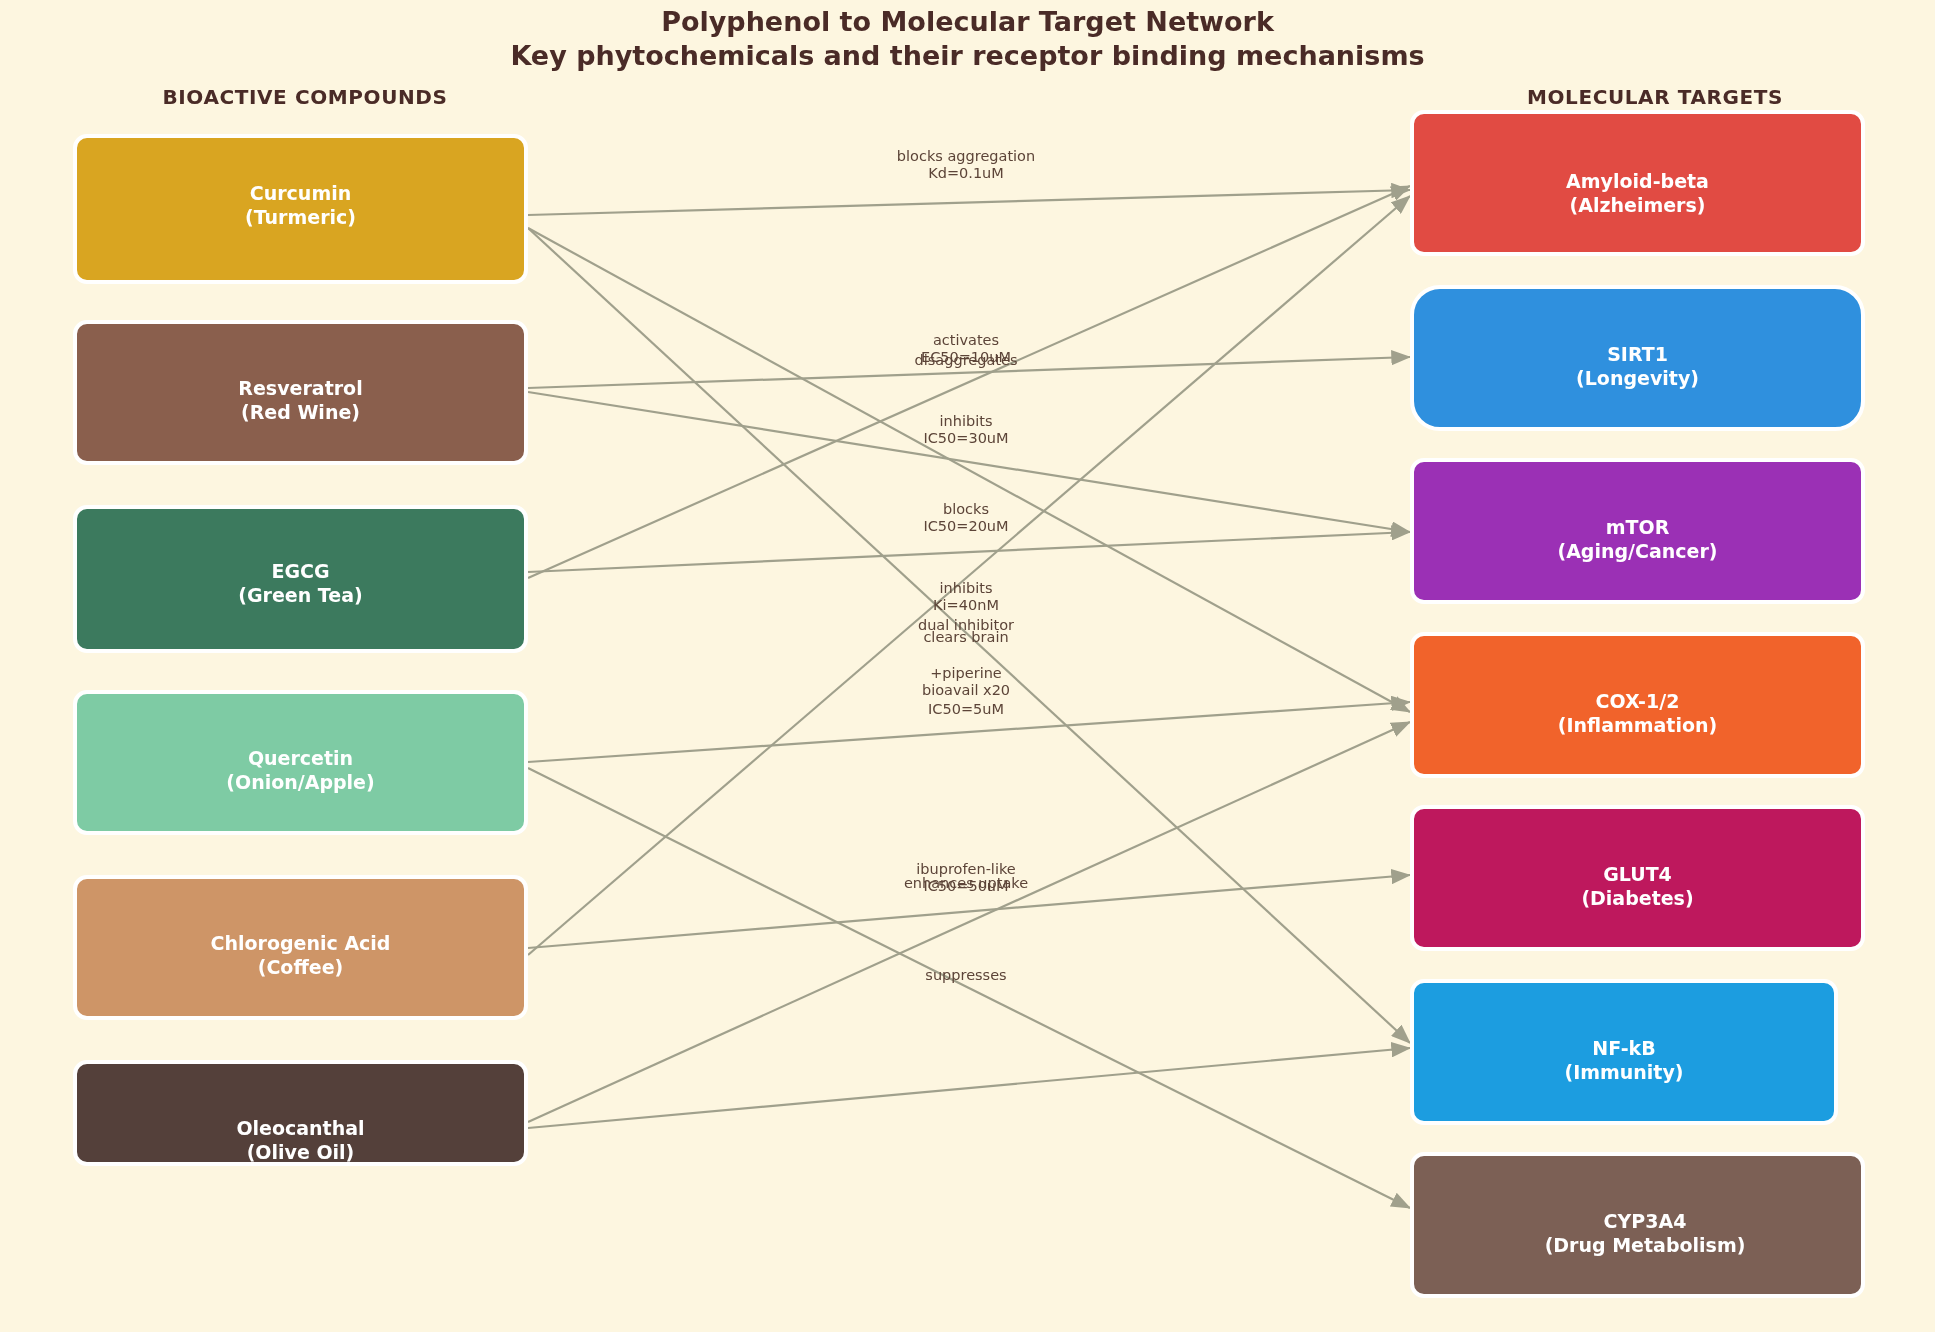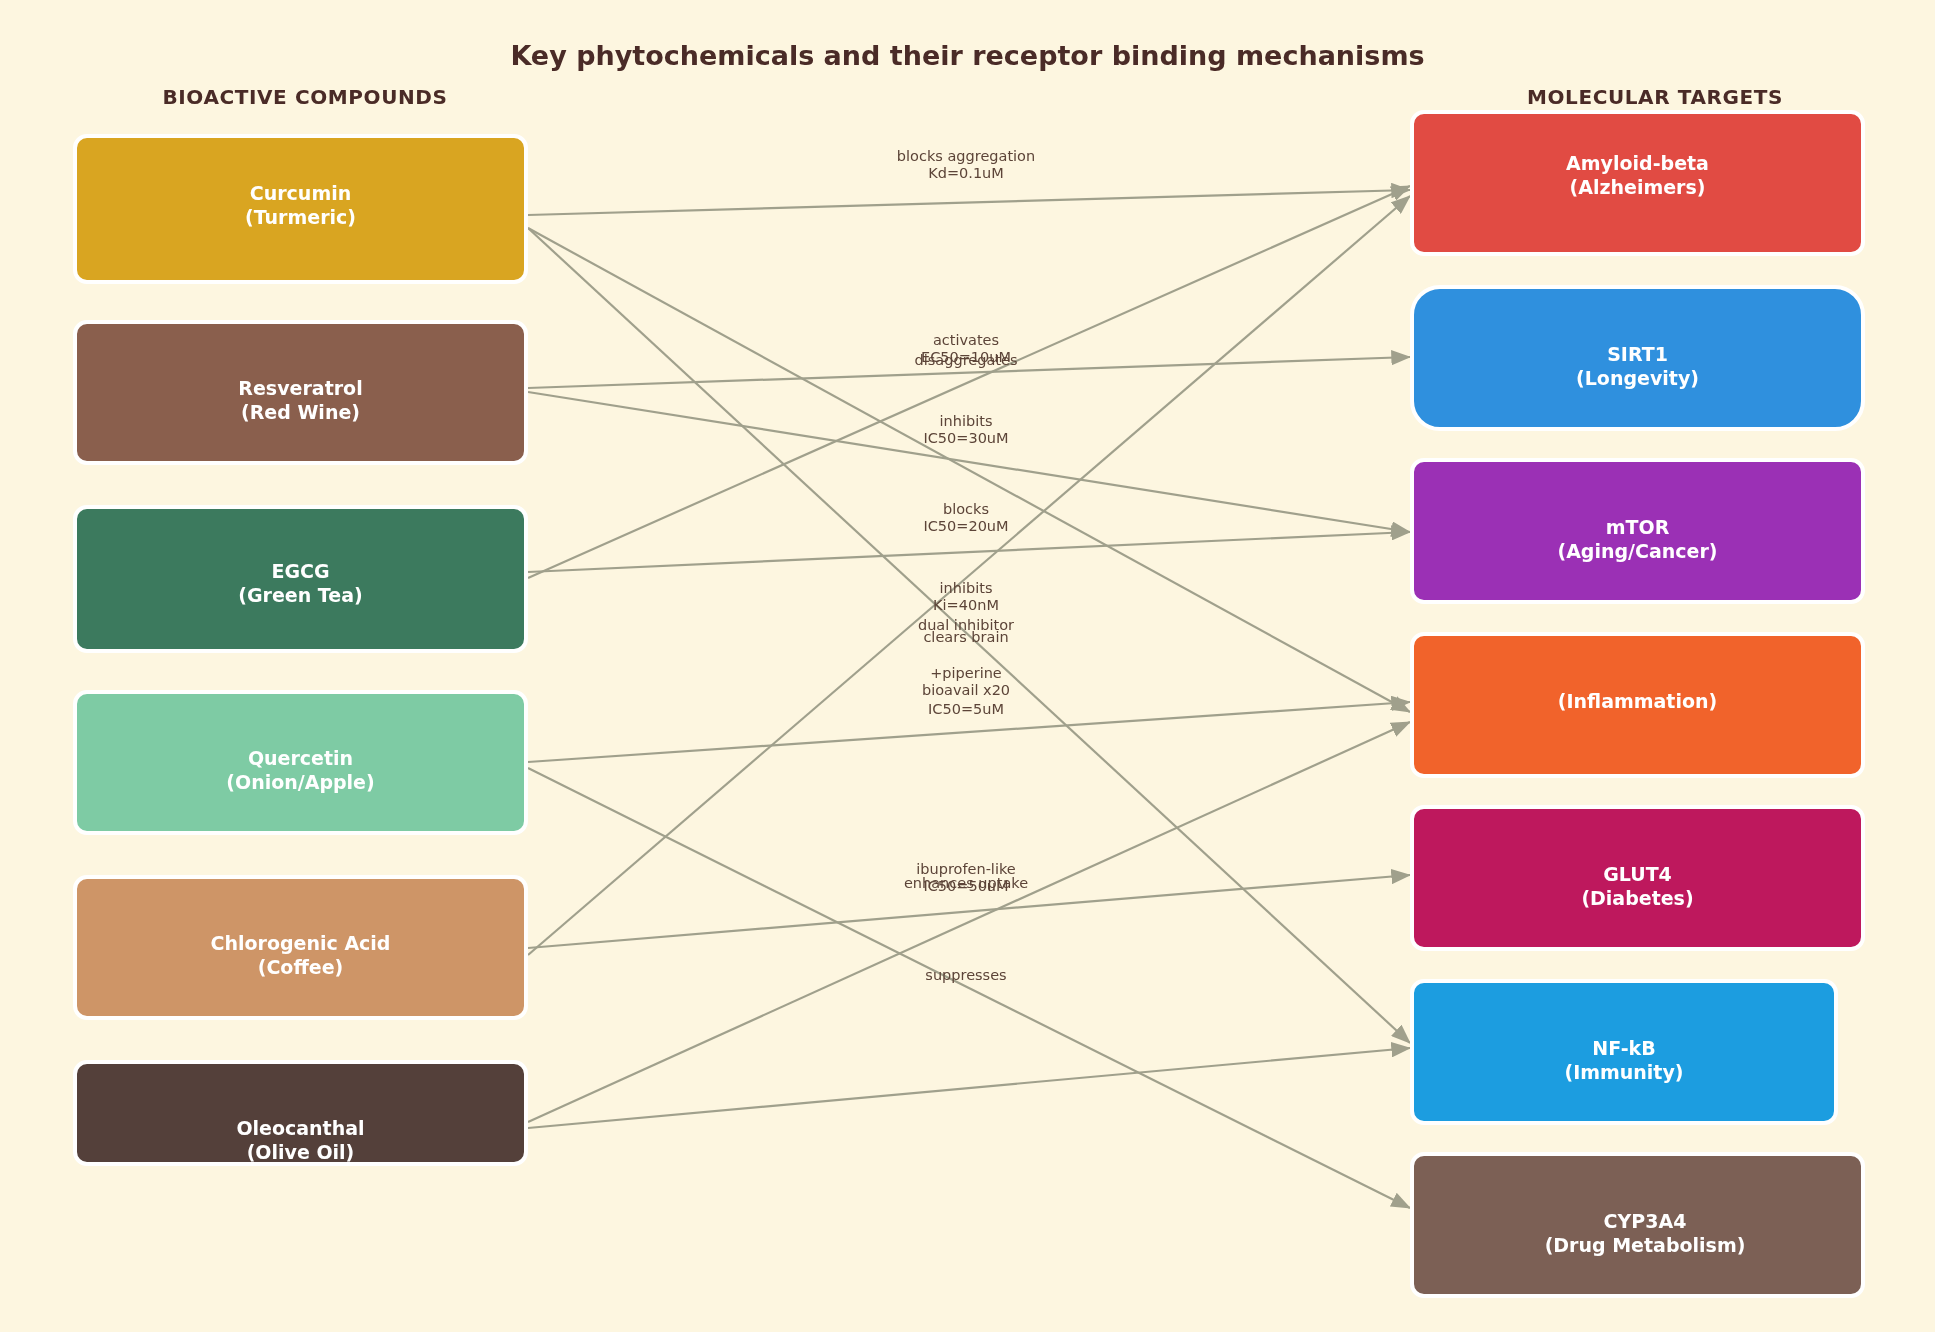--- a/index.html
+++ b/index.html
@@ -80,20 +80,21 @@
     line-height: 1.15;
     transform: translate(-50%, -50%);
     pointer-events: none;
   }
 </style>
 </head>
 <body>
 
 <div id="canvas">
 
+  <div class="title-main">Polyphenol to Molecular Target Network</div>
   <div class="title-sub">Key phytochemicals and their receptor binding mechanisms</div>
 
   <div class="col-header" id="header-left">BIOACTIVE COMPOUNDS</div>
   <div class="col-header" id="header-right">MOLECULAR TARGETS</div>
 
   <svg id="edge-layer" viewBox="0 0 1935 1332" xmlns="http://www.w3.org/2000/svg">
       <defs>
         <marker id="arrowhead" markerWidth="9" markerHeight="7" refX="8.5" refY="3.5" orient="auto" markerUnits="strokeWidth">
           <path d="M0,0 L9,3.5 L0,7 z" fill="#A0A08C"></path>
         </marker>
@@ -144,39 +145,40 @@
           <span class="nlabel">(Coffee)</span>
         </div>
       </div>
       <div class="node" style="left: 73px; top: 1060px; width: 455px; height: 106px; background: rgb(84, 64, 58); align-items: flex-start;">
         <div style="margin-top: 53px; width: 100%; text-align: center;">
           <span class="nlabel">Oleocanthal</span>
           <span class="nlabel">(Olive Oil)</span>
         </div>
       </div>
       <div class="node" style="left: 1410px; top: 110px; width: 455px; height: 146px; background: rgb(225, 75, 67); align-items: flex-start;">
-        <div style="margin-top: 38px; width: 100%; text-align: center;">
+        <div style="margin-top: 56px; width: 100%; text-align: center;">
           <span class="nlabel">Amyloid-beta</span>
           <span class="nlabel">(Alzheimers)</span>
         </div>
       </div>
       <div class="node" style="left: 1410px; top: 285px; width: 455px; height: 146px; background: rgb(47, 144, 222); align-items: flex-start; border-radius: 30px;">
         <div style="margin-top: 54px; width: 100%; text-align: center;">
           <span class="nlabel">SIRT1</span>
           <span class="nlabel">(Longevity)</span>
         </div>
       </div>
       <div class="node" style="left: 1410px; top: 458px; width: 455px; height: 146px; background: rgb(155, 48, 181); align-items: flex-start;">
         <div style="margin-top: 54px; width: 100%; text-align: center;">
           <span class="nlabel">mTOR</span>
           <span class="nlabel">(Aging/Cancer)</span>
         </div>
       </div>
       <div class="node" style="left: 1410px; top: 632px; width: 455px; height: 146px; background: rgb(241, 99, 43); align-items: flex-start;">
         <div style="margin-top: 54px; width: 100%; text-align: center;">
+          <span class="nlabel">COX-1/2</span>
           <span class="nlabel">(Inflammation)</span>
         </div>
       </div>
       <div class="node" style="left: 1410px; top: 805px; width: 455px; height: 146px; background: #be185d; align-items: flex-start;">
         <div style="margin-top: 54px; width: 100%; text-align: center;">
           <span class="nlabel">GLUT4</span>
           <span class="nlabel">(Diabetes)</span>
         </div>
       </div>
       <div class="node" style="left: 1410px; top: 979px; width: 428px; height: 146px; background: rgb(28, 157, 224); align-items: flex-start;">

